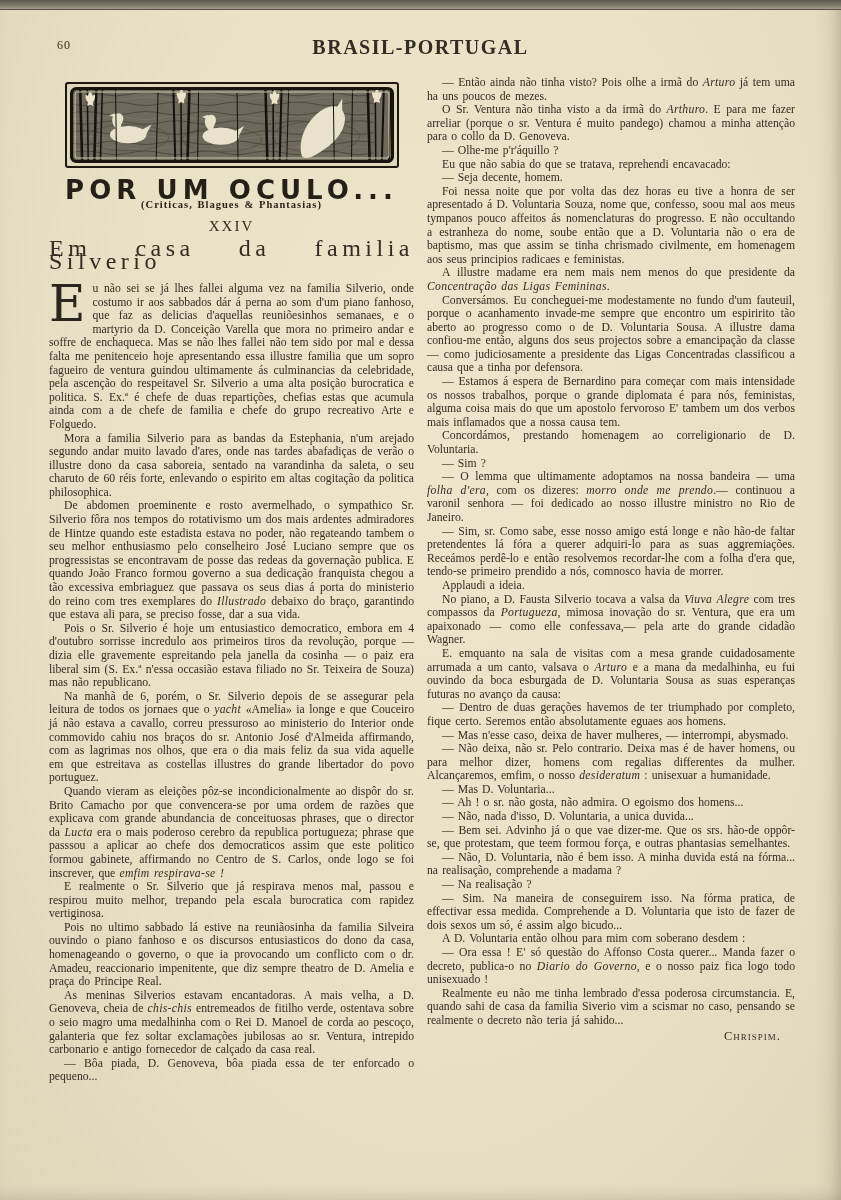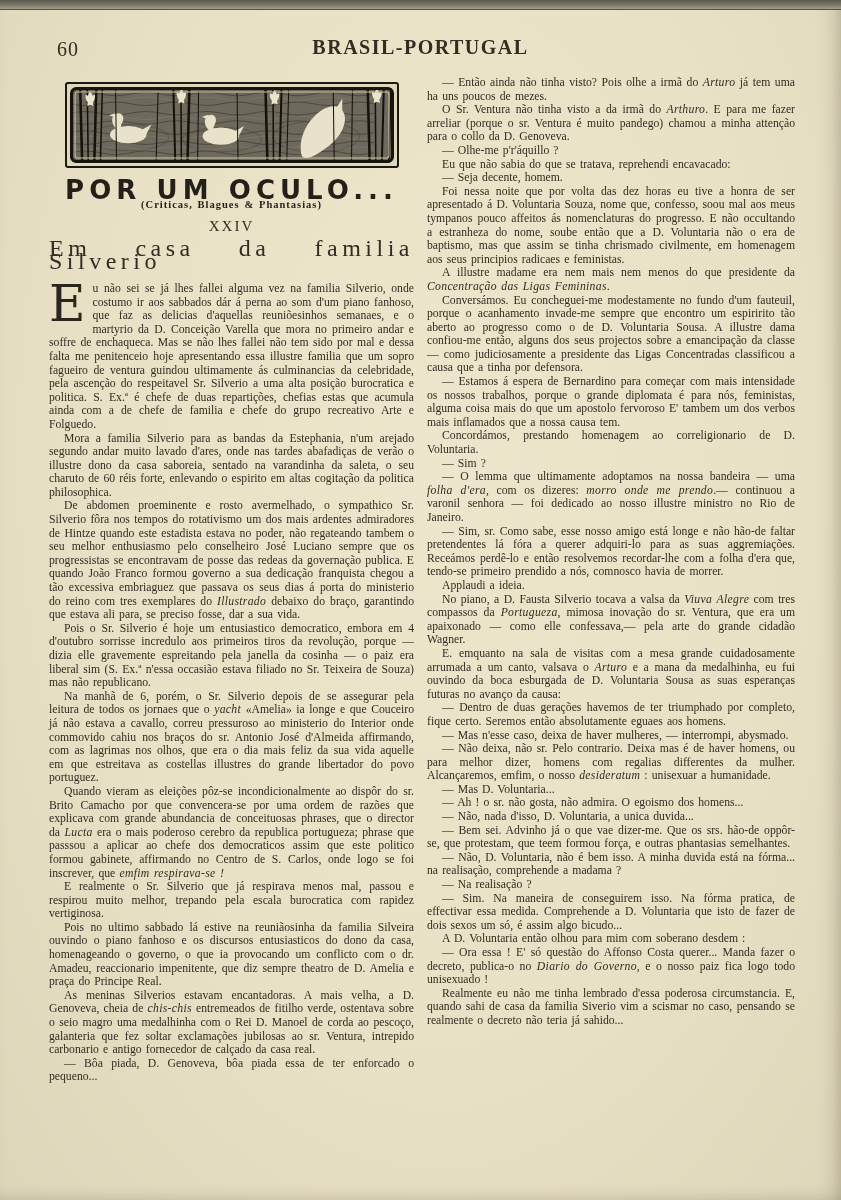--- a/index.html
+++ b/index.html
@@ -9,21 +9,21 @@
     background:radial-gradient(ellipse at 52% 38%, #ede6cc 0%, #e8e1c5 55%, #ded6b9 100%);
     box-shadow: inset -14px 0 22px -14px rgba(70,62,48,.38), inset 0 -10px 18px -12px rgba(70,62,48,.22);
     font-family:"Liberation Serif","DejaVu Serif",serif;
     color:#322c23;
   }
   .scan-edge-top{
     position:absolute;top:0;left:0;right:0;height:9px;
     background:linear-gradient(#5d584e,#7d7769 55%,#a39c89);
     border-bottom:1px solid #57524a;
   }
-  .page-number{position:absolute;left:57px;top:38px;font-size:20px;letter-spacing:1px;}
+  .page-number{position:absolute;left:57px;top:38px;font-size:12px;letter-spacing:1px;}
   .journal-title{
     position:absolute;top:36px;left:0;width:841px;text-align:center;
     font-size:20px;font-weight:bold;letter-spacing:1.5px;
   }
   .col{position:absolute;font-size:11.7px;line-height:13.6px;text-align:justify;word-spacing:1.2px;}
   .col-left{left:49px;top:82px;width:365px;}
   .col-right{left:427px;top:76px;width:368px;}
   .banner{
     width:324px;margin:0 auto;border:2px solid #1d1912;border-radius:3px;
     padding:3px;background:#ded7ba;
@@ -200,14 +200,15 @@
         <p>— Ah ! o sr. não gosta, não admira. O egoismo dos homens...</p>
         <p>— Não, nada d'isso, D. Voluntaria, a unica duvida...</p>
         <p>— Bem sei. Advinho já o que vae dizer-me. Que os srs. hão-de oppôr-se, que protestam, que teem formou força, e outras phantasias semelhantes.</p>
         <p>— Não, D. Voluntaria, não é bem isso. A minha duvida está na fórma... na realisação, comprehende a madama ?</p>
         <p>— Na realisação ?</p>
         <p>— Sim. Na maneira de conseguirem isso. Na fórma pratica, de effectivar essa medida. Comprehende a D. Voluntaria que isto de fazer de dois sexos um só, é assim algo bicudo...</p>
         <p>A D. Voluntaria então olhou para mim com soberano desdem :</p>
         <p>— Ora essa ! E' só questão do Affonso Costa querer... Manda fazer o decreto, publica-o no <i>Diario do Governo</i>, e o nosso paiz fica logo todo unisexuado !</p>
         <p>Realmente eu não me tinha lembrado d'essa poderosa circumstancia. E, quando sahi de casa da familia Siverio vim a scismar no caso, pensando se realmente o decreto não teria já sahido...</p>
       </div>
+    <div class="signature">Chrispim.</div>
   </div>
 </div>
 
 </body></html>

